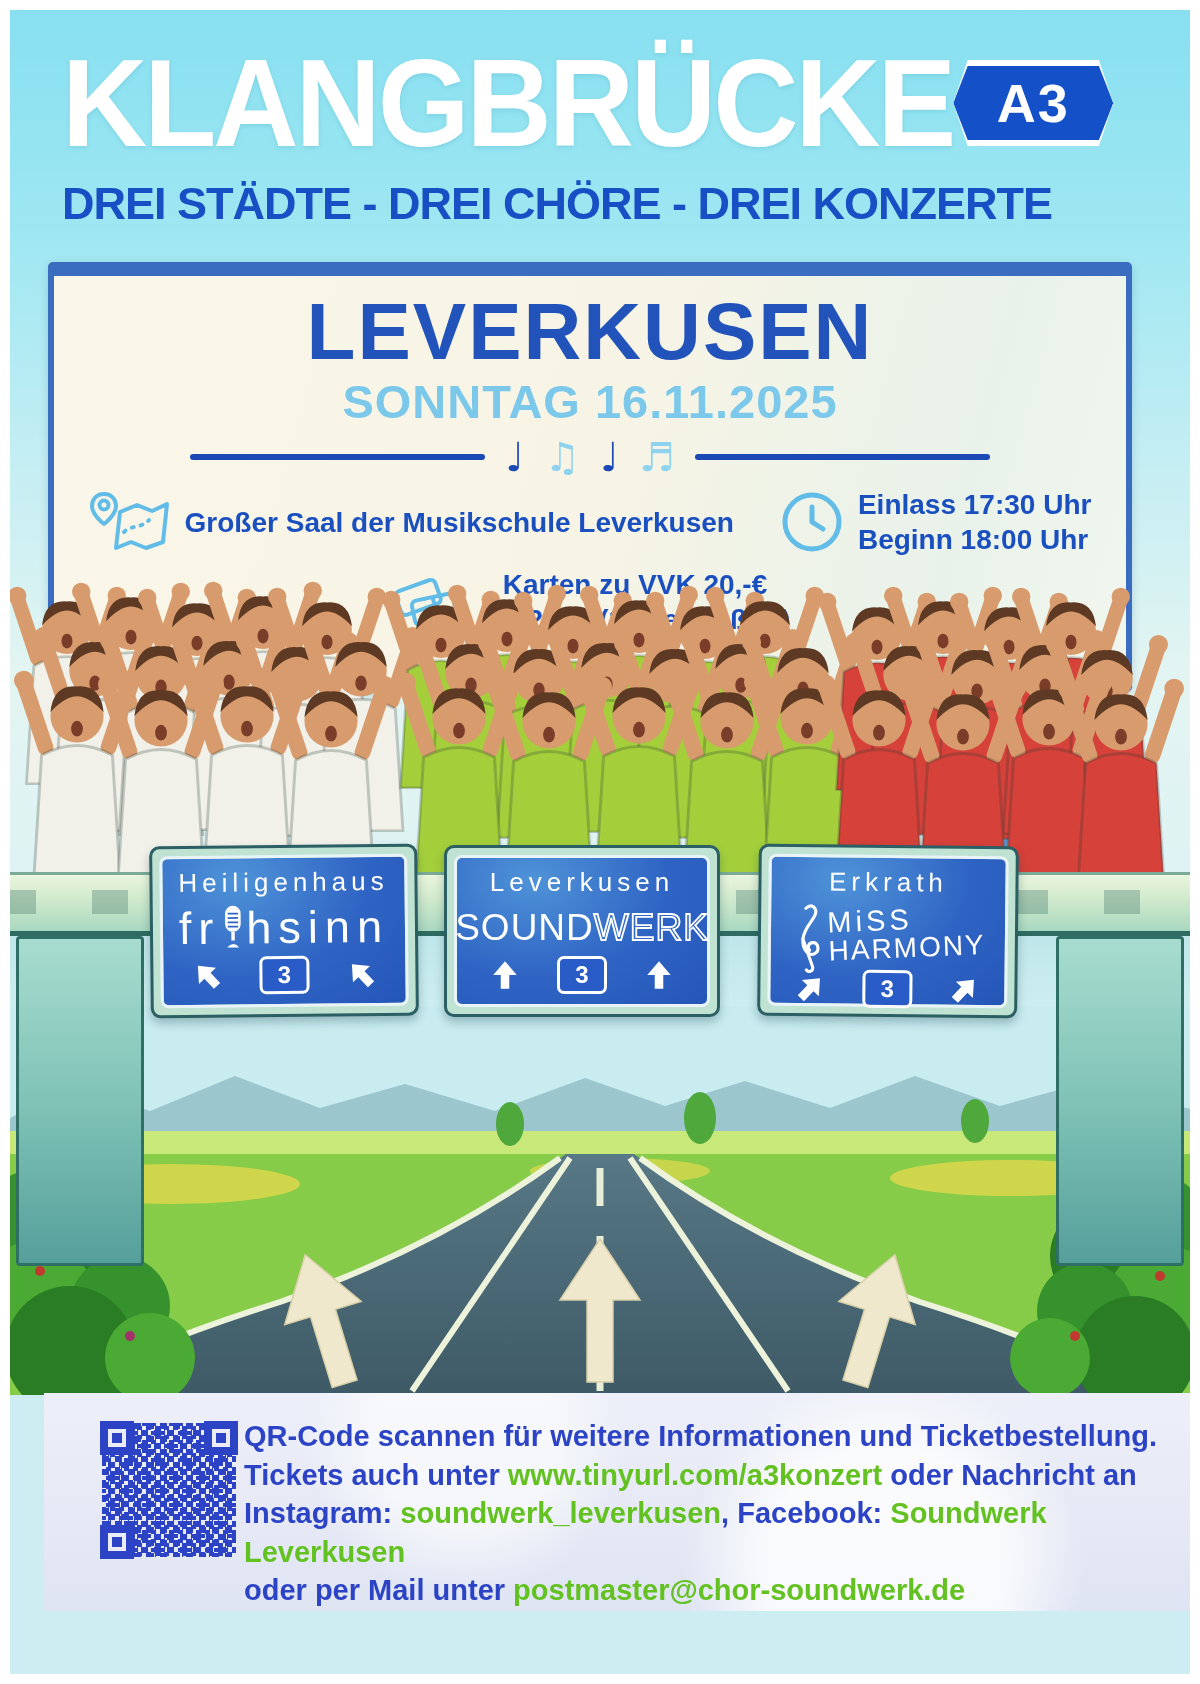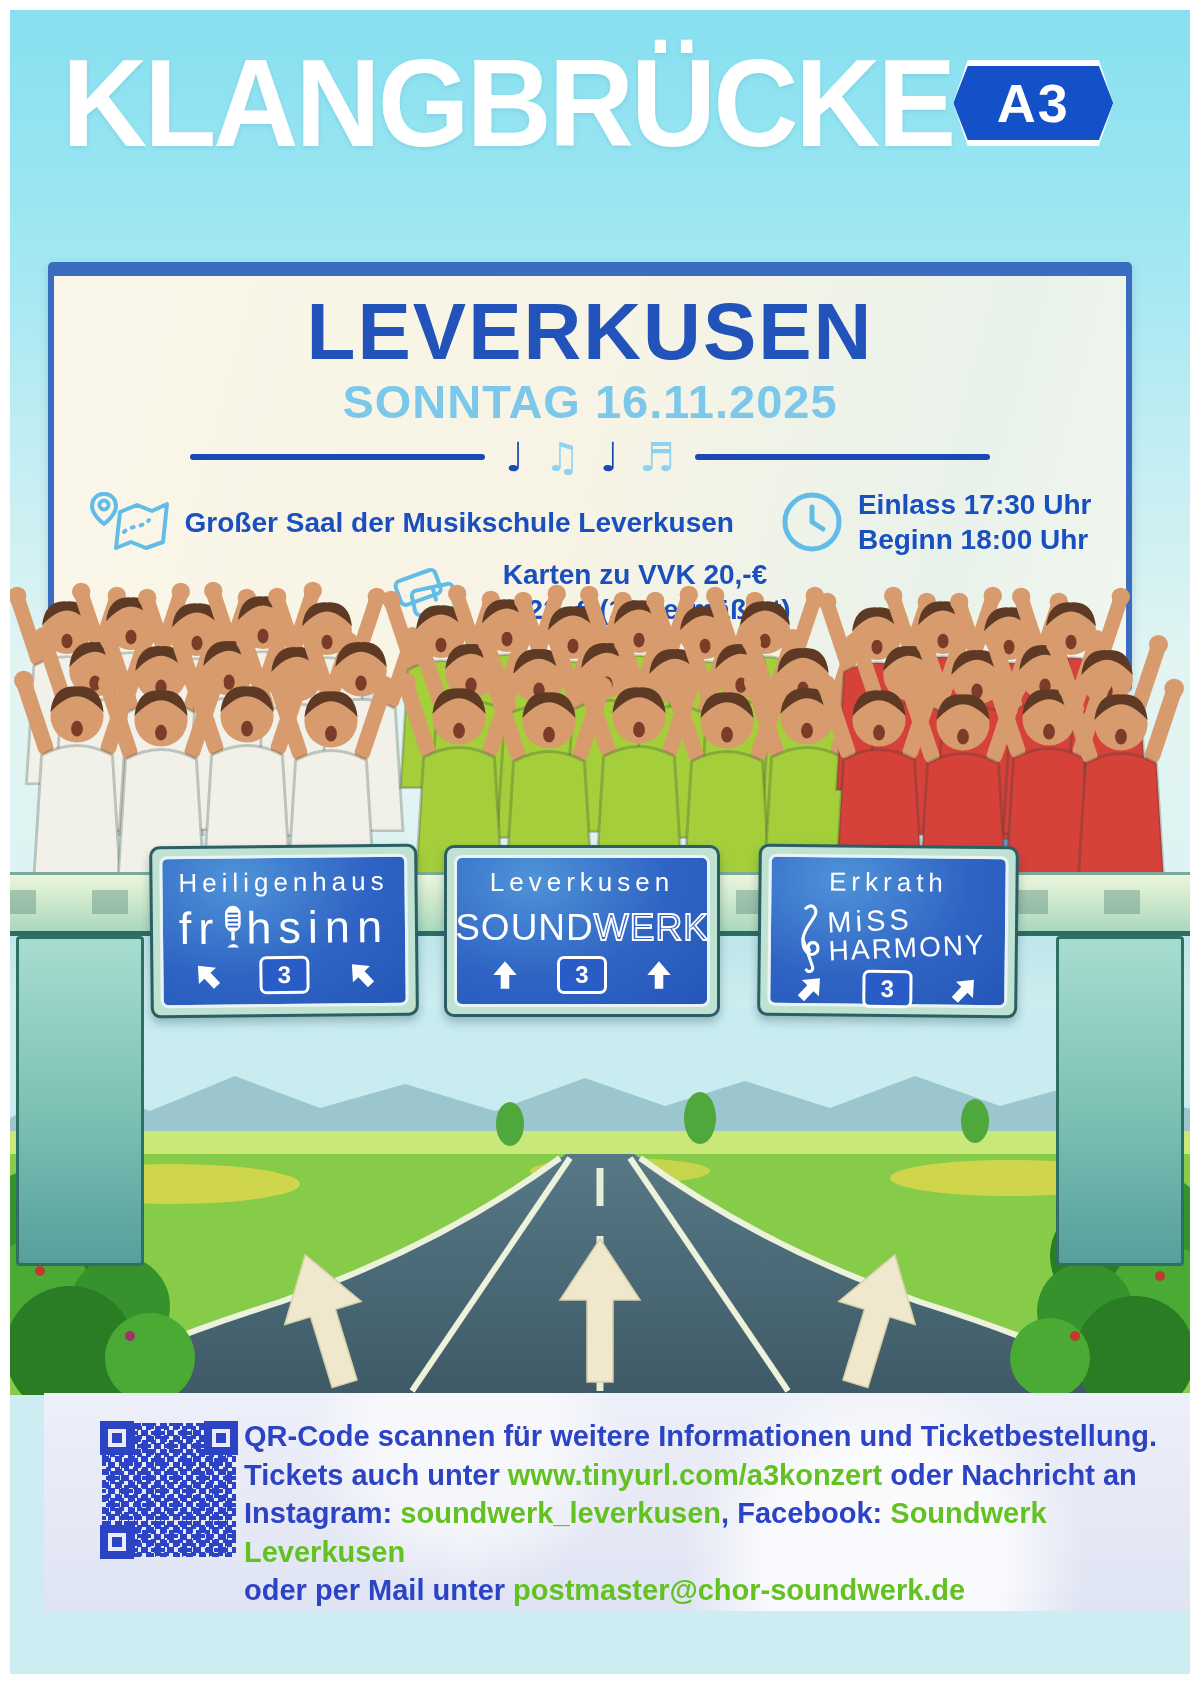--- a/index.html
+++ b/index.html
@@ -29,21 +29,21 @@
   .bb-city{margin-top:16px;text-align:center;font-size:80px;font-weight:800;color:#2253bb;letter-spacing:2px;line-height:1;}
   .bb-date{margin-top:6px;text-align:center;font-size:47px;font-weight:800;color:#7cc8ea;letter-spacing:1px;line-height:1;}
   .divider{margin-top:12px;display:flex;align-items:center;justify-content:center;gap:20px;}
   .dline{width:295px;height:6px;border-radius:4px;background:#1a48b4;}
   .note{font-size:40px;line-height:1;font-family:"DejaVu Sans",sans-serif;}
   .note.dark{color:#1a48b4;} .note.light{color:#8ed2f0;}
   .info-row{margin-top:10px;display:flex;justify-content:center;align-items:center;gap:46px;}
   .info-item{display:flex;align-items:center;gap:14px;}
   .info-text{font-size:28px;font-weight:700;color:#1a4fc0;line-height:1.25;}
   .info-text.center{text-align:center;}
-  .tickets-row{display:flex;justify-content:center;align-items:center;gap:18px;}
+  .tickets-row{margin-top:10px;display:flex;justify-content:center;align-items:center;gap:18px;}
   .leg{position:absolute;top:678px;width:26px;height:206px;z-index:1;
     background:linear-gradient(90deg,#6aa6dc,#2f66b4);border-radius:3px;}
   .leg.l{left:156px;} .leg.r{left:1000px;}
 
   
   .crowd{position:absolute;left:0;top:558px;width:1200px;height:332px;z-index:3;}
   .c-w{color:#f1f1e9;} .c-g{color:#a4cf3b;} .c-r{color:#d6413a;}
 
   
   .deck{position:absolute;left:0;top:872px;width:1200px;height:64px;z-index:4;
@@ -113,20 +113,21 @@
   <div class="poster">
 
     <div class="title-row">
       <h1 class="main-title">KLANGBRÜCKE</h1>
       <div class="a3-hex-outer">
         <div class="a3-hex-inner">
           <span>A3</span>
         </div>
       </div>
     </div>
+    <div class="subtitle">DREI STÄDTE - DREI CHÖRE - DREI KONZERTE</div>
 
     <div class="leg l"></div>
     <div class="leg r"></div>
 
     <div class="billboard">
       <div class="bb-city">LEVERKUSEN</div>
       <div class="bb-date">SONNTAG 16.11.2025</div>
 
       <div class="divider">
         <div class="dline"></div>

